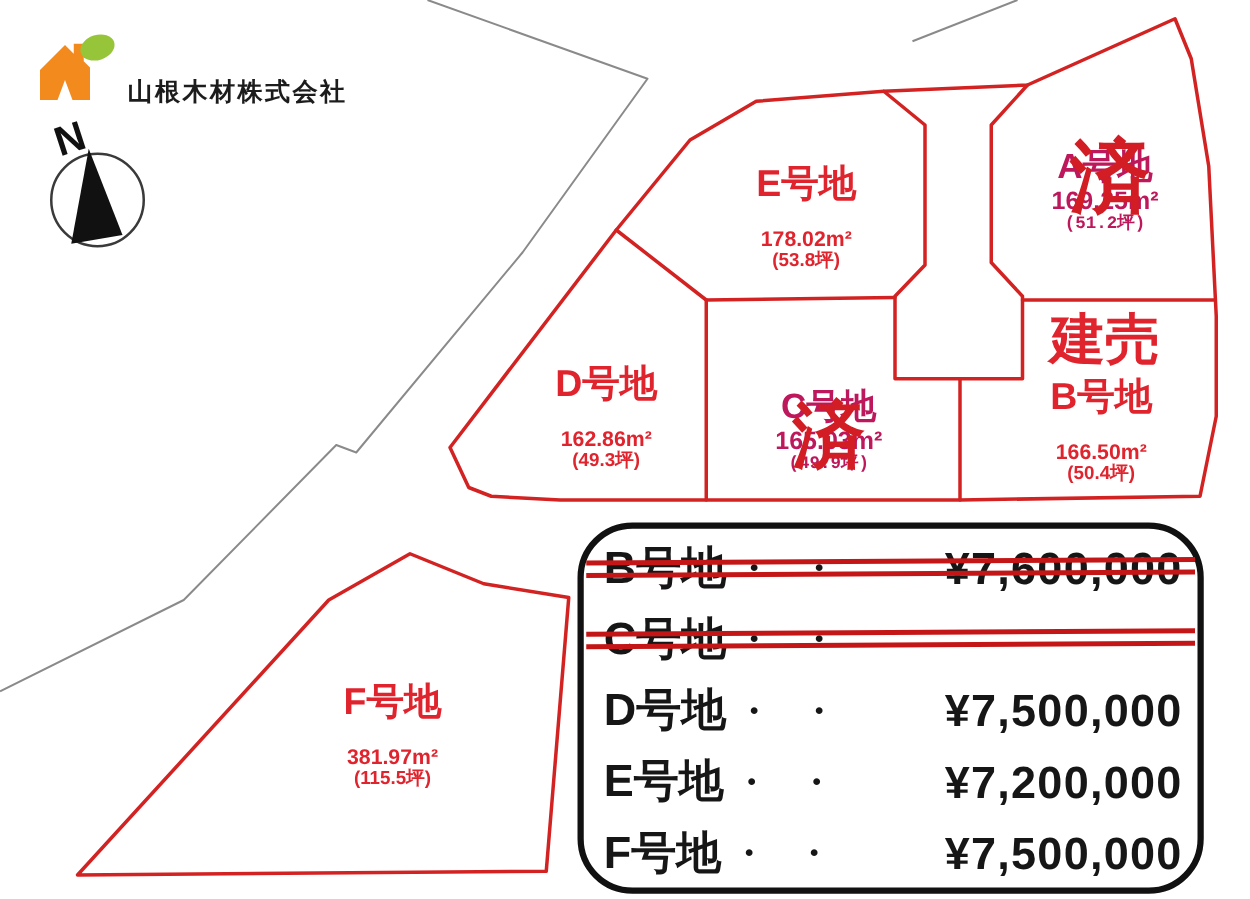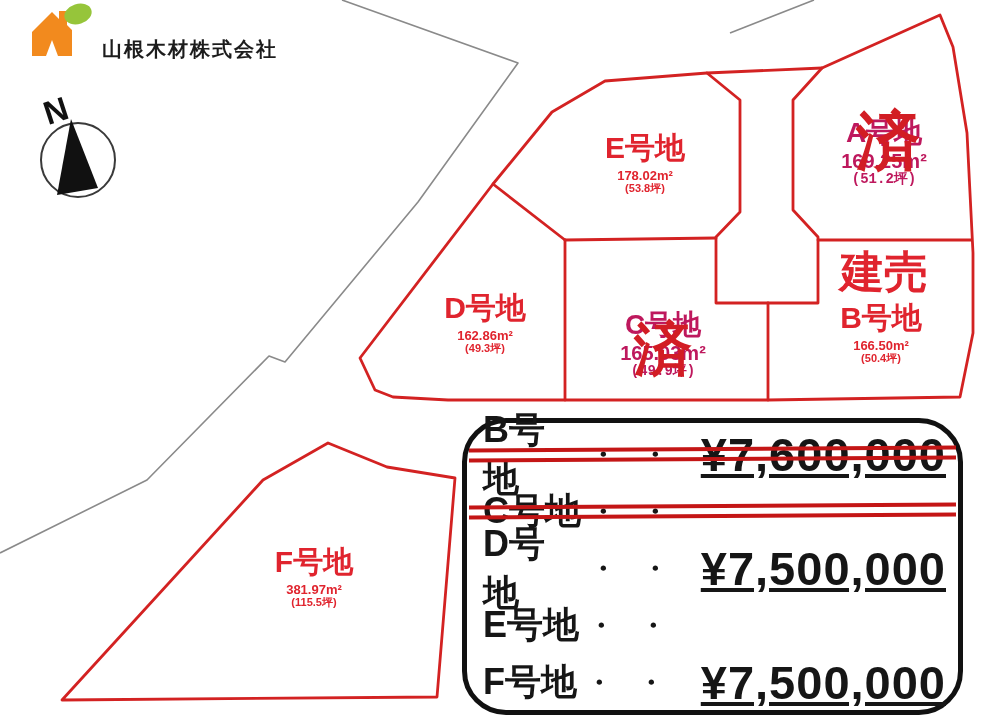--- a/index.html
+++ b/index.html
@@ -1,55 +1,55 @@
 <!DOCTYPE html>
 <html><head>
 <meta charset="utf-8">
 <style>
   html,body{margin:0;padding:0;background:#ffffff;}
   body{font-family:"Liberation Sans","DejaVu Sans",sans-serif;}
   #canvas{position:relative;width:1000px;height:719px;background:#ffffff;overflow:hidden;}
 
   
-  #logo{position:absolute;left:26px;top:0;width:320px;height:62px;}
+  #logo{position:absolute;left:26px;top:24px;width:320px;height:62px;}
   #logo svg{position:absolute;left:0;top:0;}
   #company-name{position:absolute;left:76px;top:36px;font-size:20px;font-weight:bold;
     letter-spacing:2px;color:#1c1c1c;white-space:nowrap;}
 
   
   #compass-n{position:absolute;left:44px;top:92px;font-size:33px;font-weight:bold;color:#111;
     transform:rotate(-18deg);}
 
   
   #map{position:absolute;left:0;top:0;}
 
   
   .plot-label{position:absolute;transform:translateX(-50%);text-align:center;
     color:#e0242e;font-weight:bold;white-space:nowrap;line-height:1.05;}
   .plot-name{font-size:30px;}
-  .plot-area{font-size:13px;margin-top:5px;line-height:1.1;}
-  .plot-tsubo{font-size:11px;line-height:1.05;}
+  .plot-area{font-size:17px;margin-top:19px;line-height:1.1;}
+  .plot-tsubo{font-size:15px;line-height:1.05;}
   .plot-label.sold{color:#be185d;}
   .plot-label.small .plot-name{font-size:28px;}
   .plot-label.small .plot-area{font-size:20px;margin-top:3px;}
   .plot-label.small .plot-tsubo{font-size:14px;font-family:Liberation Mono, monospace;}
   .stamp{position:absolute;transform:translateX(-50%);color:#d21d24;font-weight:bold;
     line-height:1;}
   .plot-tag{position:absolute;transform:translateX(-50%);color:#e0242e;font-weight:bold;
     font-size:44px;line-height:1;white-space:nowrap;}
 
   
   #price-box{position:absolute;left:462px;top:418px;width:501px;height:297px;
     box-sizing:border-box;border:5px solid #111;border-radius:44px;padding:3px 0 0 0;}
   .price-row{position:relative;display:flex;align-items:center;height:57px;
     padding:0 12px 0 16px;color:#161616;font-weight:bold;}
   .pl{font-size:36px;}
   .pd{font-size:28px;letter-spacing:24px;margin-left:8px;width:112px;overflow:hidden;
     white-space:nowrap;}
-  .pp{margin-left:auto;font-size:47px;letter-spacing:1px;text-decoration:underline;}
+  .pp{margin-left:auto;font-size:36px;letter-spacing:1px;}
   .strike{position:absolute;left:2px;right:2px;height:4px;background:#c41616;display:none;
     transform:rotate(-0.35deg);}
   .strike.s1{top:21px}.strike.s2{top:31px}
   .price-row.struck .strike{display:block;}
 </style>
 </head>
 <body>
 
 <div id="canvas">
 
@@ -143,20 +143,21 @@
     </div>
     <div class="price-row">
       <span class="pl">D号地</span>
       <span class="pd">・・・</span>
       <span class="pp">¥7,500,000</span>
 
     </div>
     <div class="price-row">
       <span class="pl">E号地</span>
       <span class="pd">・・・</span>
+      <span class="pp">¥7,200,000</span>
 
     </div>
     <div class="price-row">
       <span class="pl">F号地</span>
       <span class="pd">・・・</span>
       <span class="pp">¥7,500,000</span>
 
     </div>
   </div>
 

